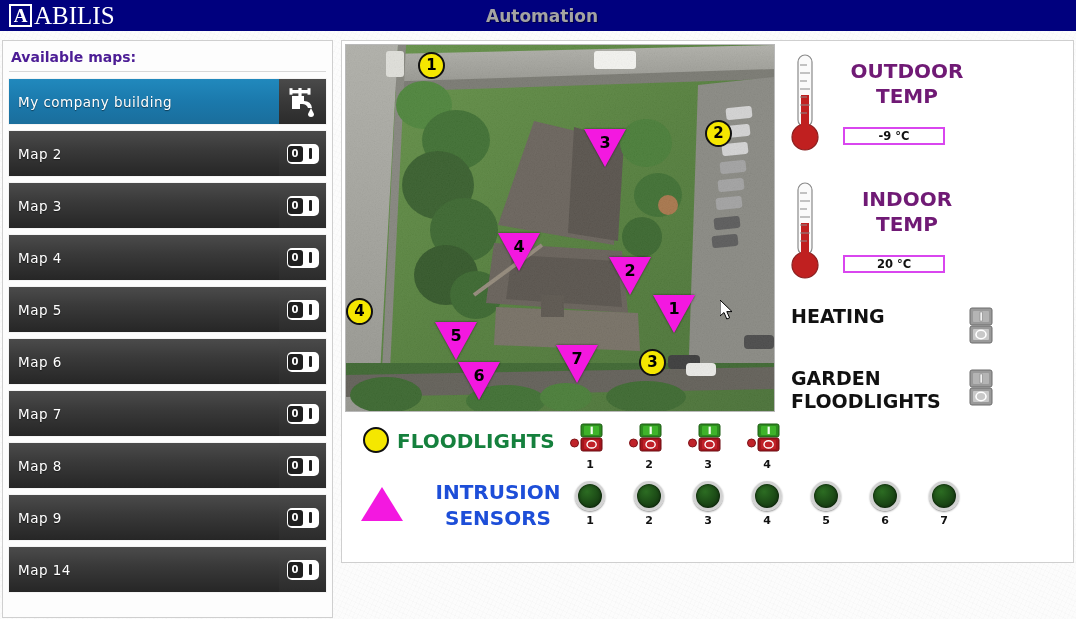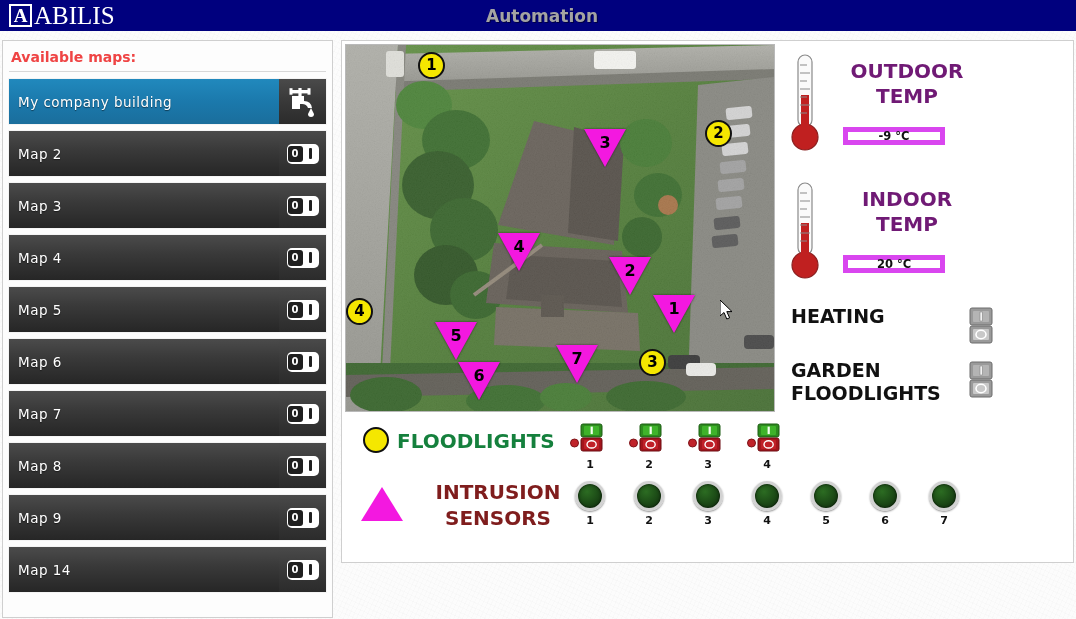--- a/index.html
+++ b/index.html
@@ -47,21 +47,21 @@
     text-shadow: 1px 1px 0 rgba(0,0,0,0.45);
   }
 
   
   .sidebar {
     position: absolute; left: 2px; top: 40px; width: 331px; height: 578px;
     background: #fdfdfd;
     border: 1px solid #cfcfcf;
   }
   .sidebar-title {
-    font-size: 14px; font-weight: bold; color: #ef4444;
+    font-size: 14px; font-weight: bold; color: #4c1d95;
     padding: 8px 0 6px 8px;
   }
   .sidebar-sep {
     height: 1px; background: #d8d8d8; margin: 0 6px 6px 6px;
   }
   .map-list { padding: 0 5px; }
   .map-item {
     position: relative;
     height: 47px; margin-bottom: 5px;
     background: linear-gradient(180deg, #4b4b4b 0%, #3a3a3a 40%, #262626 100%);
@@ -150,21 +150,21 @@
   .temp-row { position: relative; height: 118px; }
   .thermo { position: absolute; left: 5px; top: 4px; }
   .temp-label {
     position: absolute; left: 32px; top: 12px; width: 180px;
     font-size: 20px; font-weight: bold; color: #701a75;
     line-height: 25px; text-align: center;
   }
   .temp-box {
     position: absolute; left: 58px; top: 80px;
     width: 102px; height: 18px;
-    border: 5px solid #d946ef; background: #ffffff;
+    border: 2px solid #d946ef; background: #ffffff;
     font-size: 11.5px; font-weight: bold; color: #111;
     display: flex; align-items: center; justify-content: center;
   }
   .switch-row {
     position: relative; height: 48px;
   }
   .switch-label {
     position: absolute; left: 6px; top: 0; width: 175px;
     font-size: 19px; font-weight: bold; color: #111; line-height: 23px;
   }
@@ -185,21 +185,21 @@
   }
   .legend-tri {
     position: absolute; left: 16px; top: 68px;
     width: 0; height: 0;
     border-left: 21px solid transparent;
     border-right: 21px solid transparent;
     border-bottom: 34px solid #f318e0;
   }
   .legend-t2 {
     position: absolute; left: 68px; top: 60px;
-    font-size: 20px; font-weight: bold; color: #7f1d1d;
+    font-size: 20px; font-weight: bold; color: #1d4ed8;
     line-height: 26px; text-align: center; width: 170px;
   }
   .fl-group { position: absolute; left: 225px; top: 4px; display: flex; gap: 19px; }
   .fl-item { width: 40px; text-align: center; }
   .fl-num { font-size: 11px; font-weight: bold; color: #111; margin-top: 1px; }
   .sens-group { position: absolute; left: 225px; top: 62px; display: flex; gap: 19px; }
   .sens-item { width: 40px; text-align: center; }
   .sens-led {
     width: 30px; height: 30px; margin: 0 auto; border-radius: 50%;
     background: radial-gradient(circle at 38% 32%, #2c6c22 0%, #1e4f18 45%, #0f2b0c 100%);
@@ -513,21 +513,21 @@
             <rect x="2" y="1" width="22" height="17" rx="2" fill="#9a9a9a" stroke="#6d6d6d"></rect>
             <rect x="5" y="4" width="16" height="11" rx="1" fill="#b4b4b4"></rect>
             <rect x="12" y="5" width="2.4" height="9" fill="#f2f2f2" stroke="#777" stroke-width="0.5"></rect>
             <rect x="2" y="19" width="22" height="17" rx="2" fill="#9a9a9a" stroke="#6d6d6d"></rect>
             <rect x="5" y="22" width="16" height="11" rx="1" fill="#c8c8c8"></rect>
             <ellipse cx="13" cy="27.5" rx="5" ry="4.2" fill="none" stroke="#ffffff" stroke-width="1.6"></ellipse>
           </svg>
         </div>
       </div>
 
-      <div class="switch-row" style="margin-top:6px;">
+      <div class="switch-row" style="margin-top:14px;">
         <div class="switch-label">
           <div>GARDEN</div>
           <div>FLOODLIGHTS</div>
         </div>
         <div class="switch-ctl">
           <svg width="26" height="38" viewBox="0 0 26 38">
             <rect x="2" y="1" width="22" height="17" rx="2" fill="#9a9a9a" stroke="#6d6d6d"></rect>
             <rect x="5" y="4" width="16" height="11" rx="1" fill="#b4b4b4"></rect>
             <rect x="12" y="5" width="2.4" height="9" fill="#f2f2f2" stroke="#777" stroke-width="0.5"></rect>
             <rect x="2" y="19" width="22" height="17" rx="2" fill="#9a9a9a" stroke="#6d6d6d"></rect>

